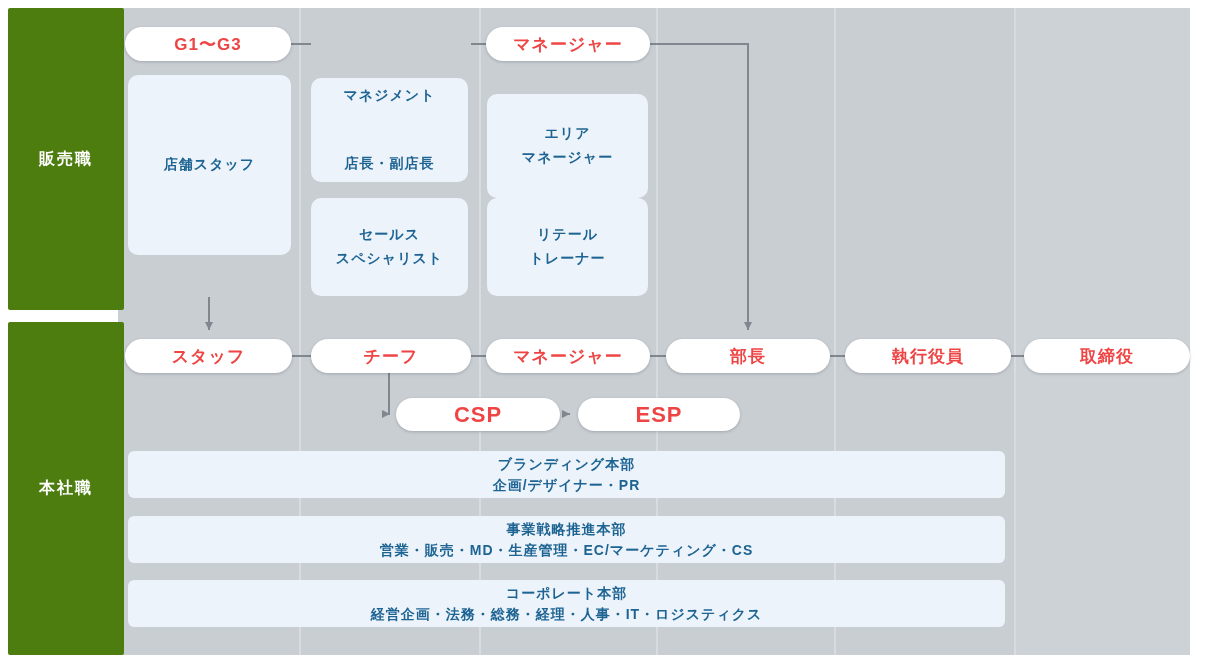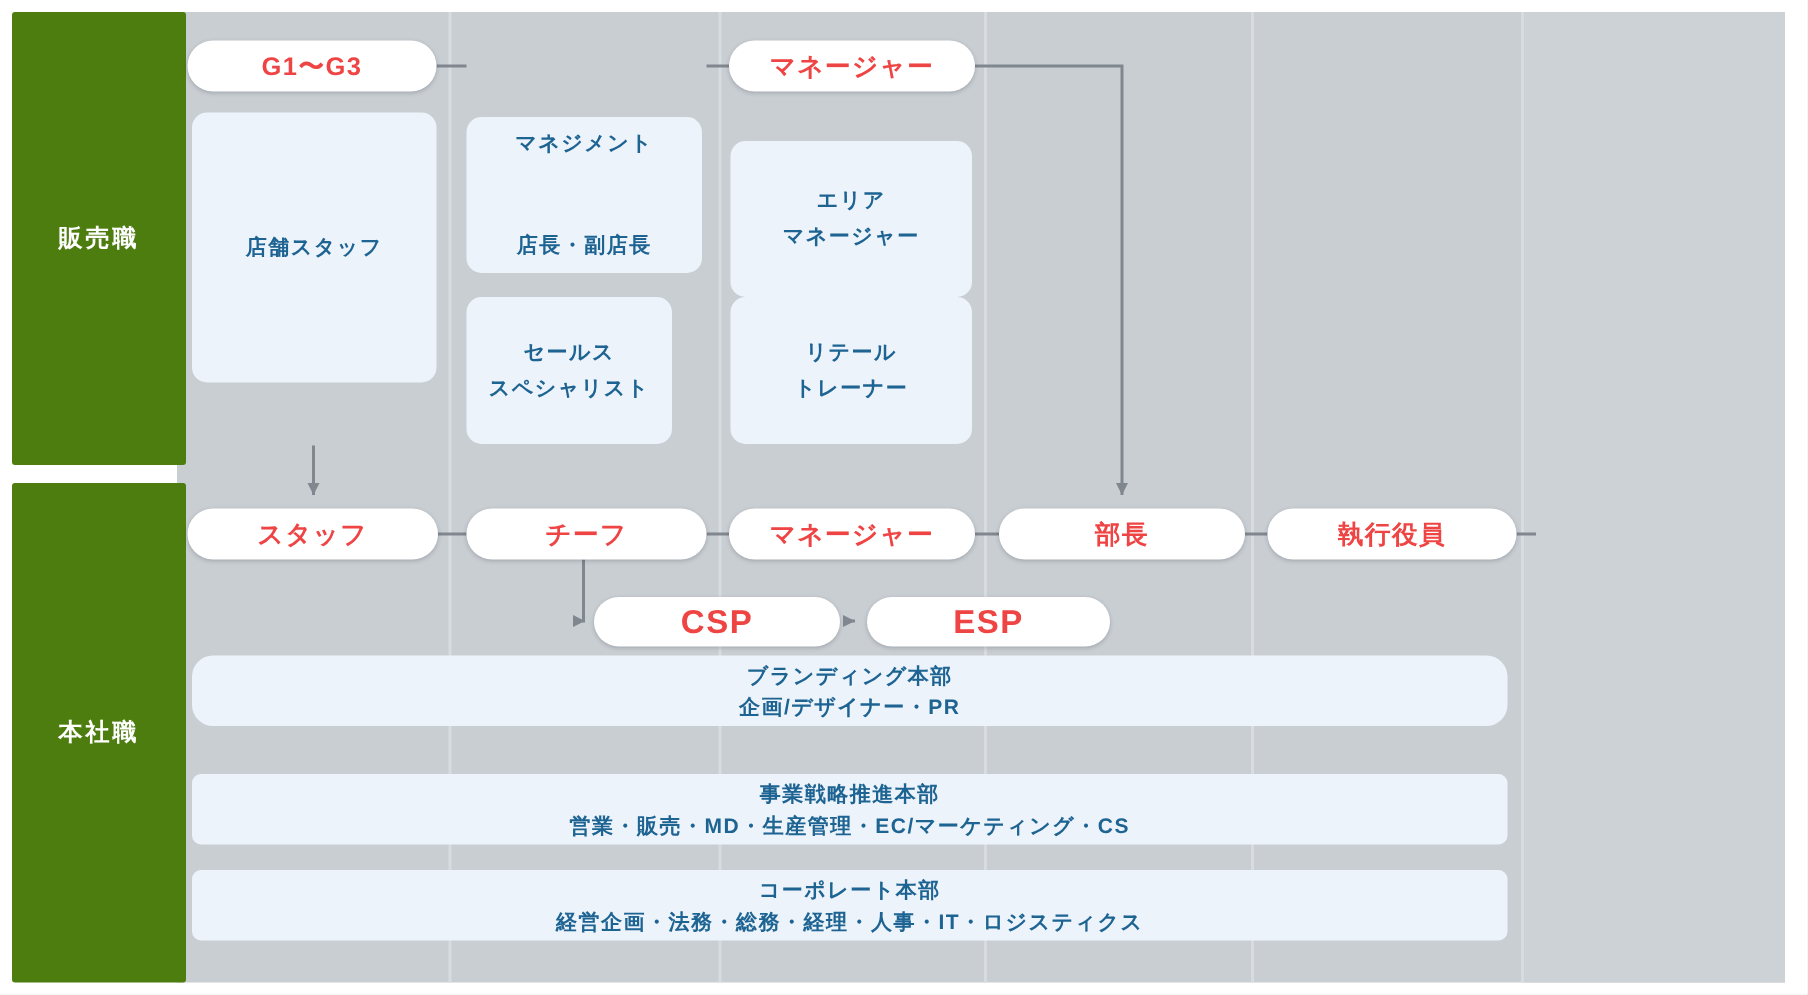--- a/index.html
+++ b/index.html
@@ -97,43 +97,44 @@
   <div class="pill" style="left:125px;top:27px;width:166px;">G1〜G3</div>
   <div class="pill" style="left:486px;top:27px;width:164px;">マネージャー</div>
 
   <div class="box" style="left:128px;top:75px;width:163px;height:180px;">
     <span>店舗スタッフ</span>
   </div>
   <div class="box" style="left:311px;top:78px;width:157px;height:104px;gap:44px;">
     <span>マネジメント</span>
     <span>店長・副店長</span>
   </div>
-  <div class="box" style="left:311px;top:198px;width:137px;height:98px;">
+  <div class="box" style="left:311px;top:198px;width:157px;height:98px;">
     <span>セールス</span>
     <span>スペシャリスト</span>
   </div>
   <div class="box" style="left:487px;top:78px;width:161px;height:104px;margin-top:16px;">
     <span>エリア</span>
     <span>マネージャー</span>
   </div>
   <div class="box" style="left:487px;top:198px;width:161px;height:98px;">
     <span>リテール</span>
     <span>トレーナー</span>
   </div>
 
   <div class="pill" style="left:125px;top:339px;width:167px;">スタッフ</div>
   <div class="pill" style="left:311px;top:339px;width:160px;">チーフ</div>
   <div class="pill" style="left:486px;top:339px;width:164px;">マネージャー</div>
   <div class="pill" style="left:666px;top:339px;width:164px;">部長</div>
   <div class="pill" style="left:845px;top:339px;width:166px;font-family:Liberation Serif, serif;">執行役員</div>
+  <div class="pill" style="left:1024px;top:339px;width:166px;">取締役</div>
 
   <div class="pill small" style="left:396px;top:398px;width:164px;">CSP</div>
   <div class="pill small" style="left:578px;top:398px;width:162px;">ESP</div>
 
-  <div class="bar" style="top:437px;border-radius:14px;">
+  <div class="bar" style="top:451px;">
     <span>ブランディング本部</span>
     <span>企画/デザイナー・PR</span>
   </div>
   <div class="bar" style="top:516px;">
     <span>事業戦略推進本部</span>
     <span>営業・販売・MD・生産管理・EC/マーケティング・CS</span>
   </div>
   <div class="bar" style="top:580px;">
     <span>コーポレート本部</span>
     <span>経営企画・法務・総務・経理・人事・IT・ロジスティクス</span>

